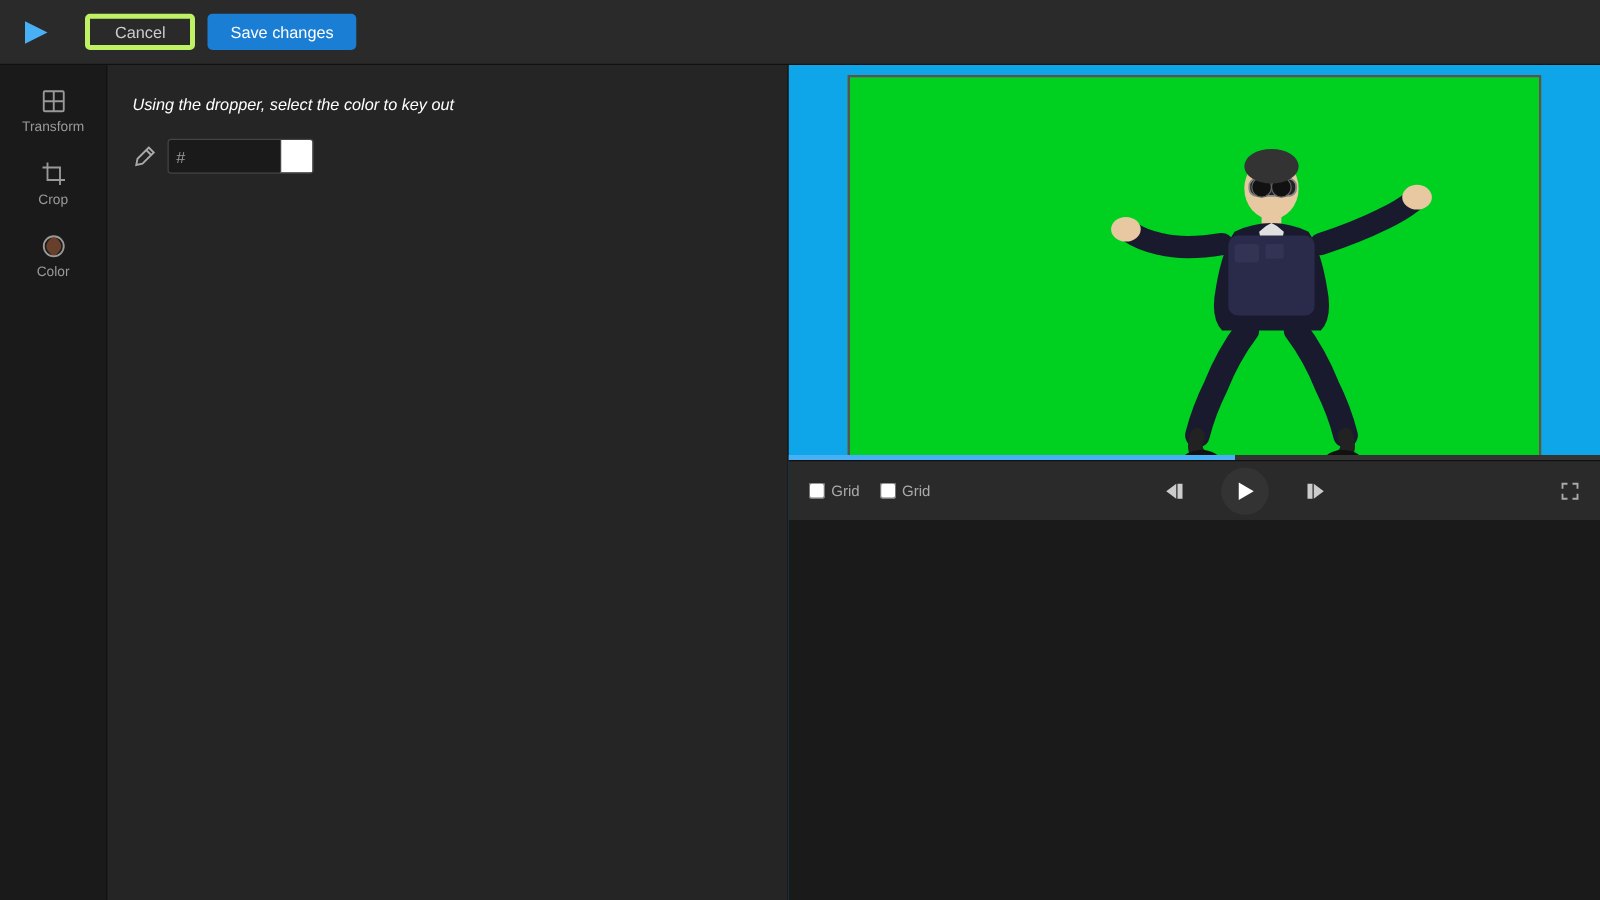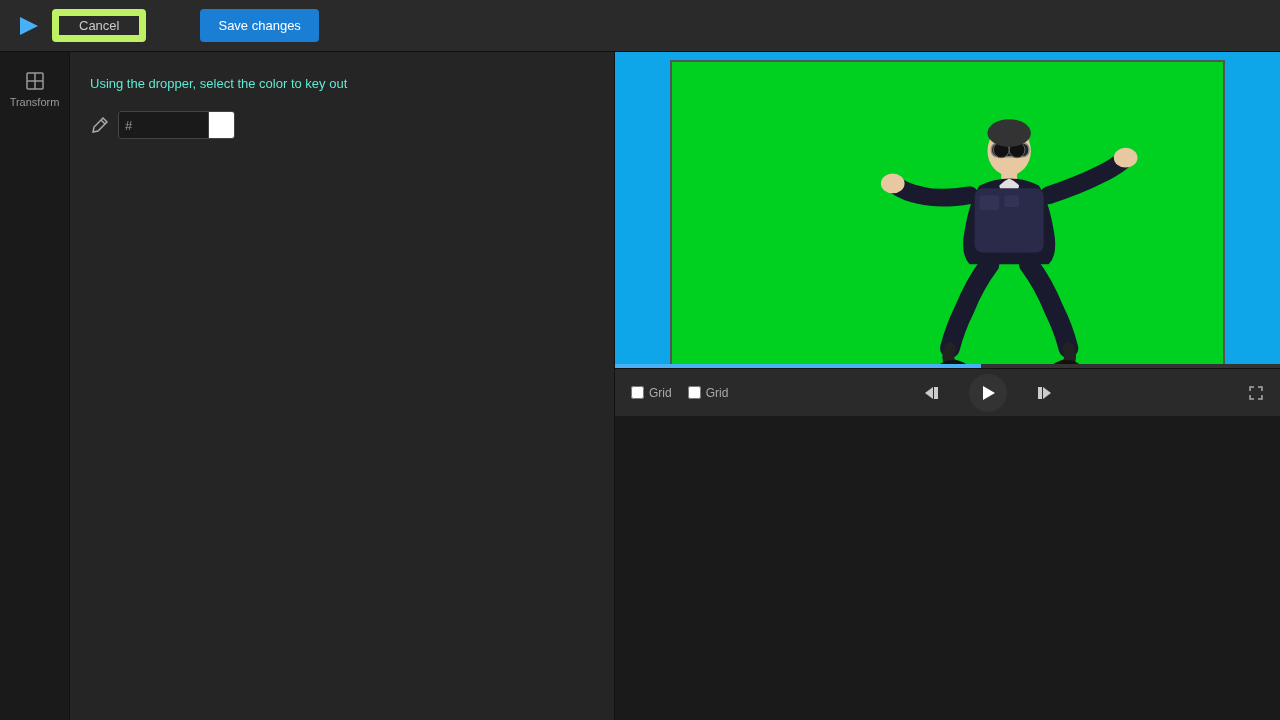--- a/index.html
+++ b/index.html
@@ -35,49 +35,49 @@
       font-weight: 500;
       color: #e0e0e0;
       flex: 1;
     }
     .topbar-actions {
       display: flex;
       gap: 10px;
     }
     .btn-cancel {
       background: transparent;
-      border: 7px solid #bef264;
+      border: 4px solid #bef264;
       color: #ccc;
       padding: 2px 20px;
       border-radius: 4px;
       font-size: 13px;
       cursor: pointer;
+      margin-left: 16px;
     }
     .btn-save {
       background: #1a7fd4;
       border: none;
       color: #fff;
       padding: 7px 18px;
       border-radius: 4px;
       font-size: 13px;
       cursor: pointer;
       font-weight: 500;
-      margin-left: 44px;
     }
 
     
     .main {
       display: flex;
       flex: 1;
       overflow: hidden;
     }
 
     
     .sidebar {
-      width: 70px;
+      width: 86px;
       background: #1a1a1a;
       border-right: 1px solid #111;
       display: flex;
       flex-direction: column;
       align-items: center;
       padding-top: 8px;
       flex-shrink: 0;
     }
     .sidebar-item {
       display: flex;
@@ -109,22 +109,23 @@
       width: 545px;
       background: #252525;
       padding: 24px 20px;
       border-right: 1px solid #111;
       flex-shrink: 0;
       display: flex;
       flex-direction: column;
     }
     .panel-instruction {
       font-size: 13px;
-      color: #5eead4;
+      color: #ffffff;
       margin-bottom: 20px;
+      font-style: italic;
     }
     .dropper-row {
       display: flex;
       align-items: center;
       gap: 8px;
     }
     .dropper-icon {
       cursor: pointer;
       color: #aaa;
       display: flex;
@@ -272,23 +273,41 @@
       <div class="sidebar-icon">
         <svg viewBox="0 0 22 22" fill="none" stroke="currentColor" stroke-width="1.5">
           <rect x="3" y="3" width="16" height="16" rx="1"></rect>
           <line x1="11" y1="3" x2="11" y2="19"></line>
           <line x1="3" y1="11" x2="19" y2="11"></line>
         </svg>
       </div>
       <span>Transform</span>
     </div>
 
-
-
-
+    <div class="sidebar-item">
+      <div class="sidebar-icon">
+        <svg viewBox="0 0 22 22" fill="none" stroke="currentColor" stroke-width="1.5">
+          <polyline points="6,2 6,16 20,16"></polyline>
+          <polyline points="2,6 16,6 16,20"></polyline>
+        </svg>
+      </div>
+      <span>Crop</span>
+    </div>
+
+
+
+    <div class="sidebar-item">
+      <div class="sidebar-icon">
+        <svg viewBox="0 0 22 22" fill="none" stroke="currentColor" stroke-width="1.5">
+          <circle cx="11" cy="11" r="8"></circle>
+          <path d="M11 3 Q17 7 17 11 Q17 15 11 19 Q5 15 5 11 Q5 7 11 3Z" fill="rgba(180,100,60,0.5)" stroke="none"></path>
+        </svg>
+      </div>
+      <span>Color</span>
+    </div>
 
 
   </div>
 
   <div class="content-panel">
     <p class="panel-instruction">Using the dropper, select the color to key out</p>
     <div class="dropper-row">
       <span class="dropper-icon">
         <svg width="20" height="20" viewBox="0 0 20 20" fill="none" stroke="#aaa" stroke-width="1.5">
           <path d="M13 3 L17 7 L8 16 L3 17 L4 12 Z"></path>

